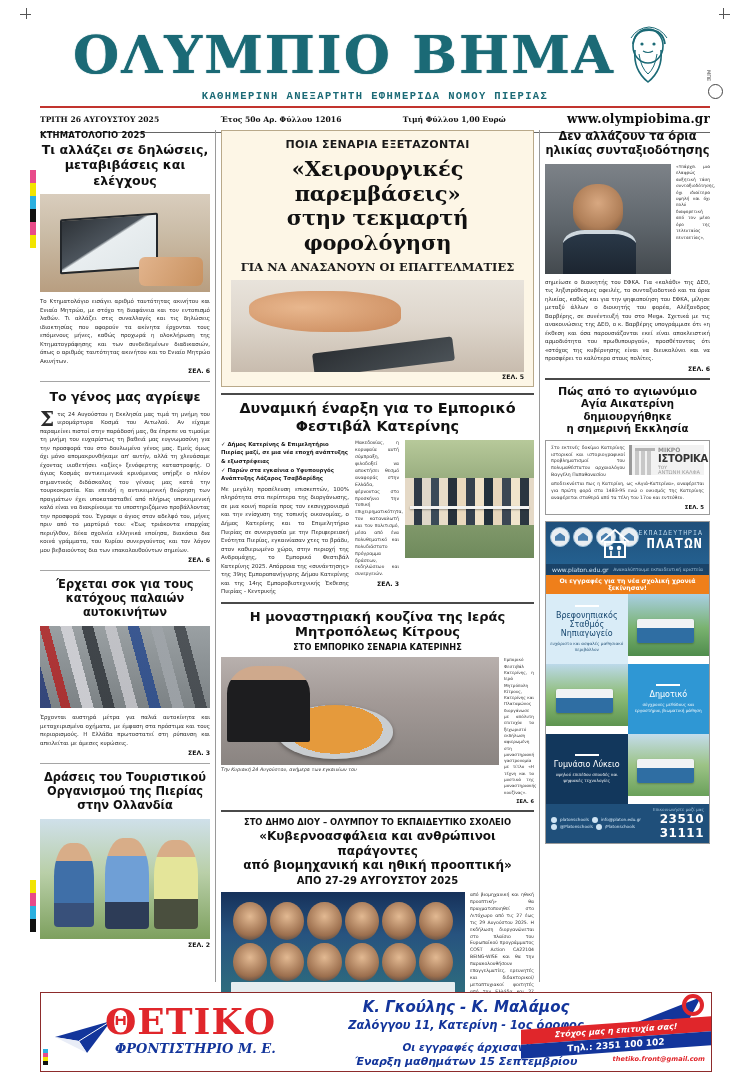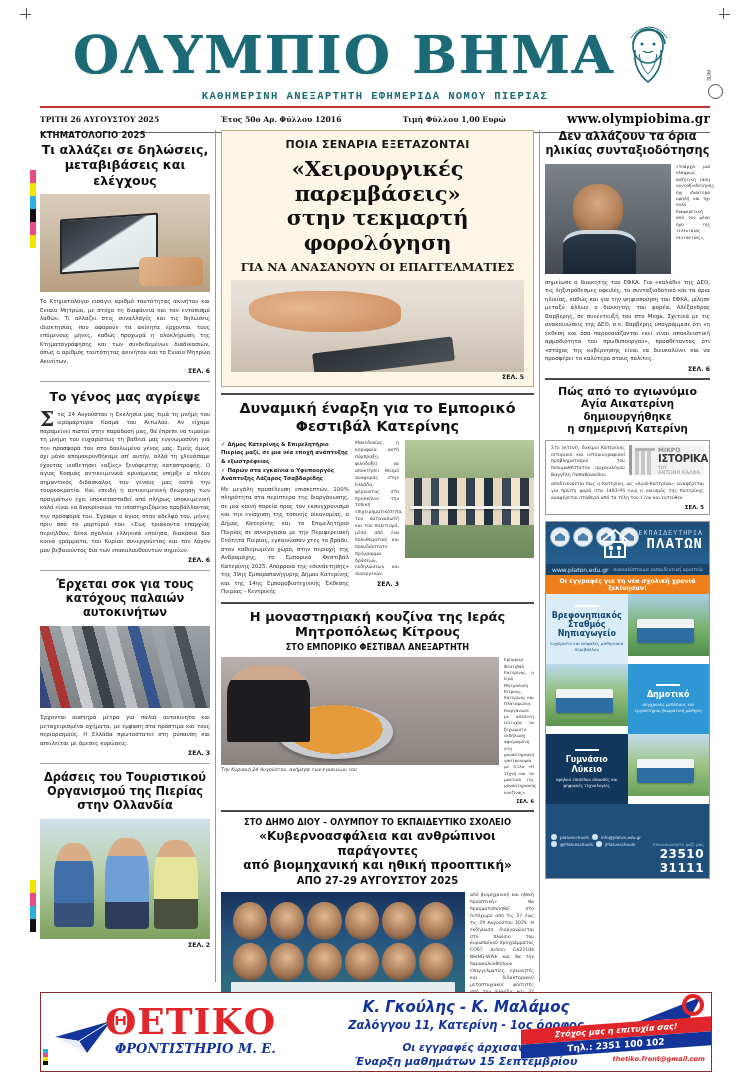--- a/index.html
+++ b/index.html
@@ -270,40 +270,40 @@
     padding:2px 6px;display:flex;justify-content:space-between;align-items:center;
   }
   .platon .url .r{color:#9fc0d8;font-size:4.6px;}
   .platon .orange{
     background:#ef7f1a;color:#fff;font-size:6.2px;text-align:center;padding:2.5px 0;font-weight:bold;
   }
   .platon .tiles{display:grid;grid-template-columns:1fr 1fr;}
   .platon .tile{height:62px;position:relative;overflow:hidden;}
   .platon .tile.txt{display:flex;flex-direction:column;align-items:center;justify-content:center;text-align:center;padding:4px;}
   .platon .tile.txt .dash{width:24px;height:2px;background:#fff;margin-bottom:4px;}
-  .platon .tile.txt .h{font-size:8px;font-weight:bold;line-height:1.15;}
+  .platon .tile.txt .h{font-size:8px;font-weight:normal;line-height:1.15;}
   .platon .tile.txt .s{font-size:4.2px;line-height:1.35;margin-top:3px;opacity:.92;}
   .pt-a{background:#d9ecf7;color:#16466e;}
   .pt-b{background:#2f97d4;color:#fff;}
   .pt-c{background:#12375c;color:#fff;}
   .pt-img1{background:linear-gradient(180deg,#a9cfe4 0%,#79b26f 55%,#4f8c4c 100%);}
   .pt-img2{background:linear-gradient(180deg,#bcd9ea 0%,#8fbd78 50%,#5d9450 100%);}
   .pt-img3{background:linear-gradient(180deg,#c4dcec 0%,#9cc386 50%,#6aa05a 100%);}
   .pt-img1:after,.pt-img2:after,.pt-img3:after{
     content:"";position:absolute;left:12%;top:40%;width:70%;height:40%;
     background:linear-gradient(180deg,#f1f3f4 0 38%,#2f6ea3 38% 100%);
     border-radius:2px;box-shadow:0 1px 2px rgba(0,0,0,.25);
   }
   .platon .foot{
     background:#1f4f7a;color:#cfe4f4;display:flex;justify-content:space-between;
     padding:3px 5px;align-items:center;
   }
   .platon .foot .soc div{font-size:4.2px;margin:1px 0;display:flex;gap:3px;align-items:center;}
   .platon .foot .soc span.dot{width:6px;height:6px;border-radius:50%;background:#cfe4f4;display:inline-block;}
-  .platon .foot .tel{text-align:right;margin-top:35px;}
+  .platon .foot .tel{text-align:right;}
   .platon .foot .tel .cap{font-size:4.2px;color:#9fc0d8;}
   .platon .foot .tel .num{font-size:12px;font-weight:bold;color:#fff;letter-spacing:.5px;}
 
   
   .bottom-ad{
     position:absolute;left:40px;top:992px;width:670px;height:78px;
     border:1px solid #8d2b2b;background:#fff;overflow:hidden;
   }
   .ba-left{position:absolute;left:6px;top:4px;width:290px;height:70px;}
   .ba-logo{font-family:"DejaVu Serif","Liberation Serif",serif;
@@ -466,21 +466,21 @@
             <div class="ph ph-cut" style="height:118px;"></div>
           </div>
         </div>
       </div>
 
       <div class="hr-d"></div>
 
       <div>
         <div class="hl" style="font-size:13px">Η μοναστηριακή κουζίνα της Ιεράς</div>
         <div class="hl" style="font-size:13px">Μητροπόλεως Κίτρους</div>
-        <div class="hl" style="font-size:8.2px;margin-top:2px">ΣΤΟ ΕΜΠΟΡΙΚΟ ΦΕΣΤΙΒΑΛ ΑΝΕΞΑΡΤΗΤΗ</div>
+        <div class="hl" style="font-size:8.2px;margin-top:2px">ΣΤΟ ΕΜΠΟΡΙΚΟ ΣΕΝΑΡΙΑ ΚΑΤΕΡΙΝΗΣ</div>
         <div style="display:flex;gap:5px;margin-top:5px;">
           <div style="flex:1">
             <div class="ph ph-kitchen" style="height:108px;"></div>
             <div class="capt">Την Κυριακή 24 Αυγούστου, ανήμερα των εγκαινίων του</div>
           </div>
           <div style="width:30px">
             <div class="tiny" style="font-size:4.2px">Εμπορικό Φεστιβάλ Κατερίνης, η Ιερά Μητρόπολη Κίτρους, Κατερίνης και Πλαταμώνος διοργάνωσε με απόλυτη επιτυχία τα ξεχωριστό εκδήλωση αφιερωμένη στη μοναστηριακή γαστρονομία με τίτλο «Η τέχνη και τα μυστικά της μοναστηριακής κουζίνας».</div>
             <span class="sel" style="font-size:5px">ΣΕΛ. 6</span>
           </div>
         </div>
@@ -538,21 +538,21 @@
         </div>
         <div class="body-txt" style="margin-top:4px">σημείωσε ο διοικητής του ΕΦΚΑ. Για «καλάθι» της ΔΕΘ, τις ληξιπρόθεσμες οφειλές, το συνταξιοδοτικό και τα όρια ηλικίας, καθώς και για την ψηφιοποίηση του ΕΦΚΑ, μίλησε μεταξύ άλλων ο διοικητής του φορέα, Αλέξανδρος Βαρβέρης, σε συνέντευξή του στο Mega. Σχετικά με τις ανακοινώσεις της ΔΕΘ, ο κ. Βαρβέρης υπογράμμισε ότι «η έκθεση και όσα παρουσιάζονται εκεί είναι αποκλειστική αρμοδιότητα του πρωθυπουργού», προσθέτοντας ότι «στόχος της κυβέρνησης είναι να διευκολύνει και να προσφέρει το καλύτερο στους πολίτες.</div>
         <span class="sel">ΣΕΛ. 6</span>
       </div>
 
       <div class="hr-d"></div>
 
       <div>
         <div class="hl" style="font-size:11px">Πώς από το αγιωνύμιο</div>
         <div class="hl" style="font-size:10.2px">Αγία Αικατερίνη δημιουργήθηκε</div>
-        <div class="hl" style="font-size:10.2px">η σημερινή Κατερίνη</div>
+        <div class="hl" style="font-size:10.2px">η σημερινή Εκκλησία</div>
 
         <div class="mh-box">
           <div class="mh-logo">
             <div class="col"></div>
             <div class="t1">ΜΙΚΡΟ</div>
             <div class="t2">ΙΣΤΟΡΙΚΑ</div>
             <div class="t3">ΤΟΥ</div>
             <div class="t4">ΑΝΤΩΝΗ ΚΑΛΦΑ</div>
           </div>
           <div class="tiny" style="font-size:4.6px">Στο εκτενές δοκίμιο Κατερίνης ιστορικοί και ιστοριογραφικοί προβληματισμοί του πολυμαθέστατου αρχαιολόγου Βαγγέλη Παπαθανασίου</div>

